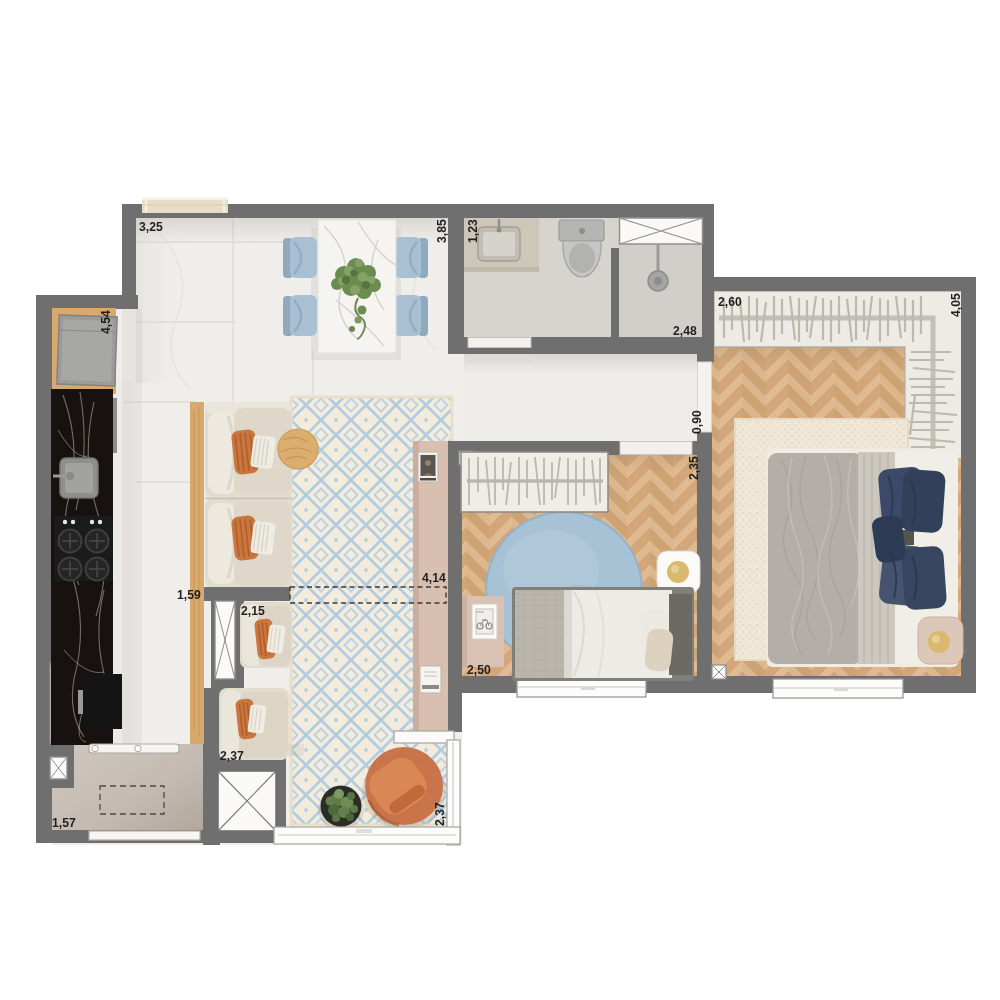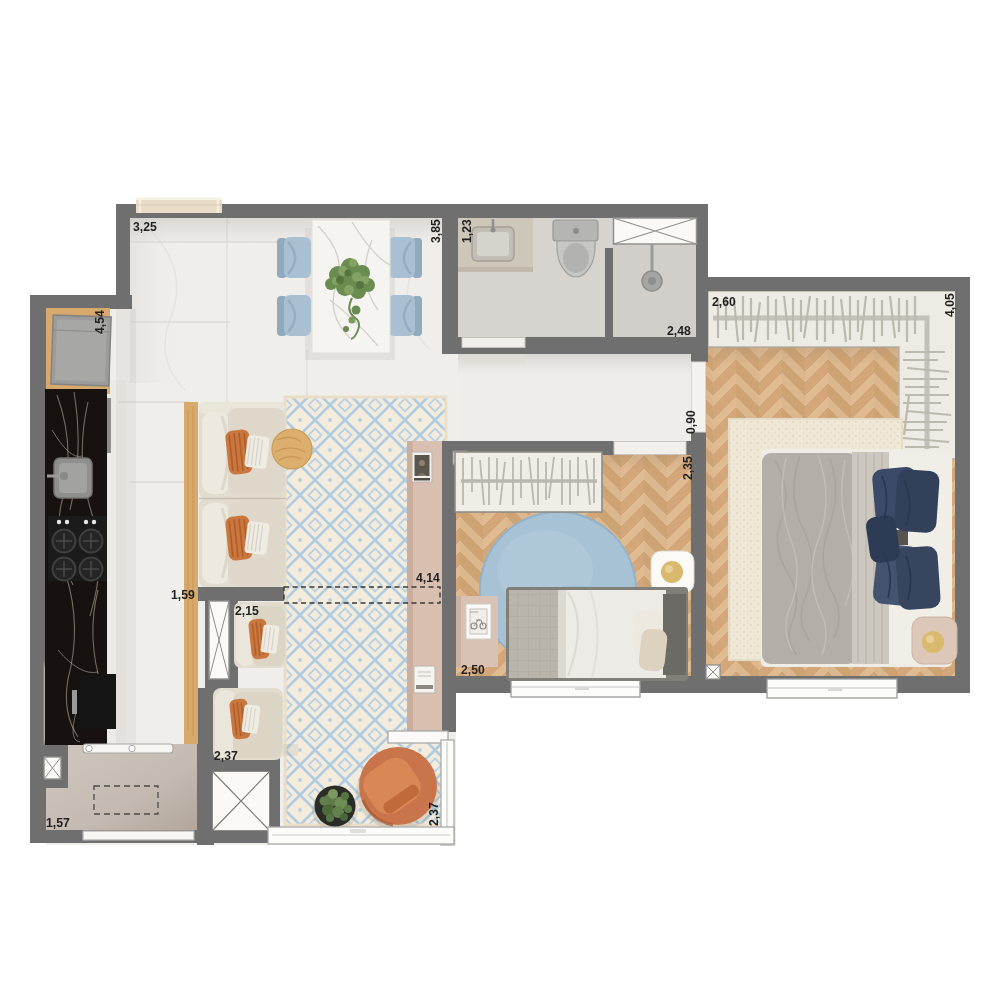--- a/index.html
+++ b/index.html
@@ -1,16 +1,16 @@
 <!DOCTYPE html>
 <html><head>
 <meta charset="utf-8">
 <style>
 html,body{margin:0;padding:0;background:#ffffff;}
-#plan{width:814px;height:1000px;position:relative;font-family:"Liberation Sans",sans-serif;}
+#plan{width:814px;height:1000px;position:relative;font-family:"Liberation Sans",sans-serif;margin-left:6px;}
 text{font-family:"Liberation Sans",sans-serif;font-weight:700;fill:#1f1f1f;}
 </style>
 </head>
 <body>
 
 <div id="plan">
 <svg width="1000" height="1000" viewBox="0 0 1000 1000">
 <defs>
 <pattern id="herr" width="46" height="24" patternUnits="userSpaceOnUse">
   <rect width="46" height="24" fill="#d7af83"></rect>

